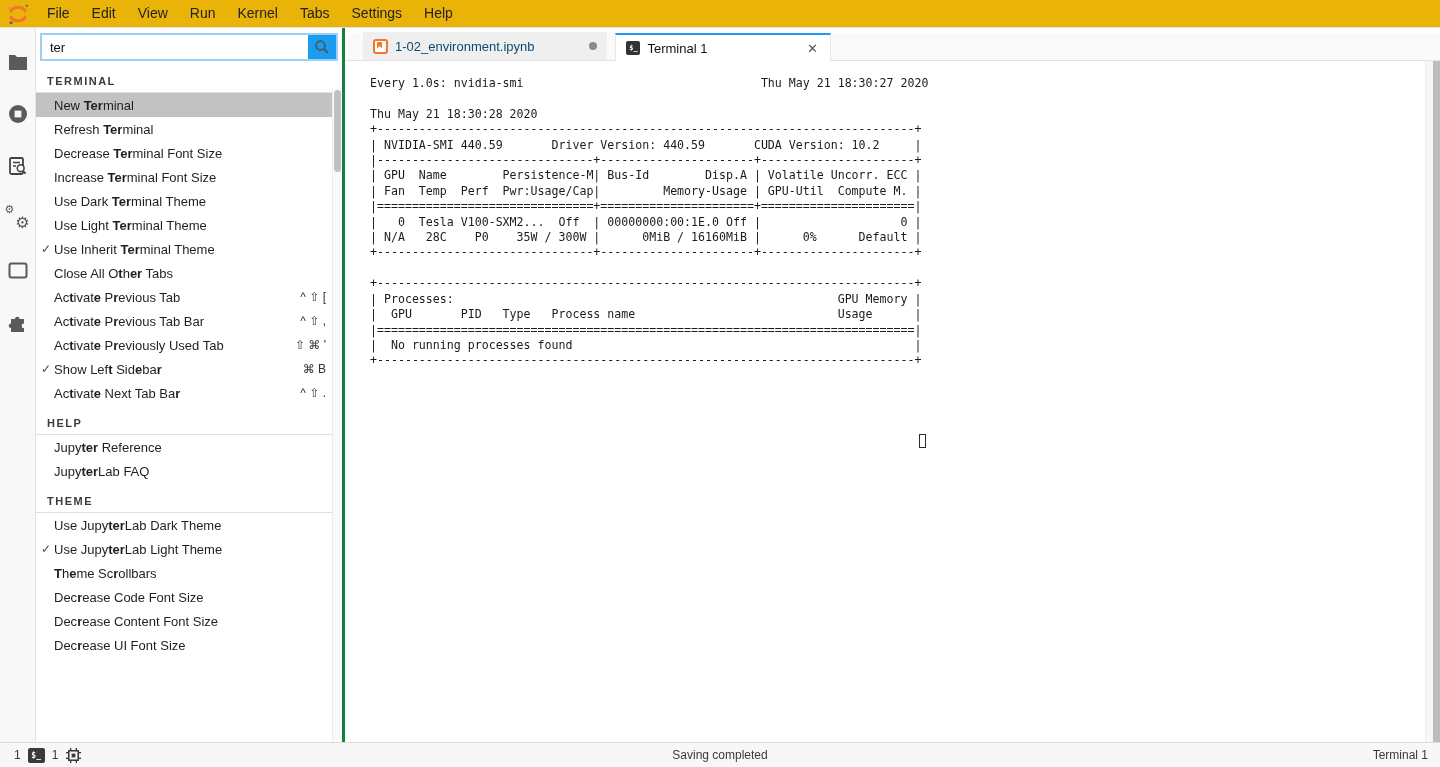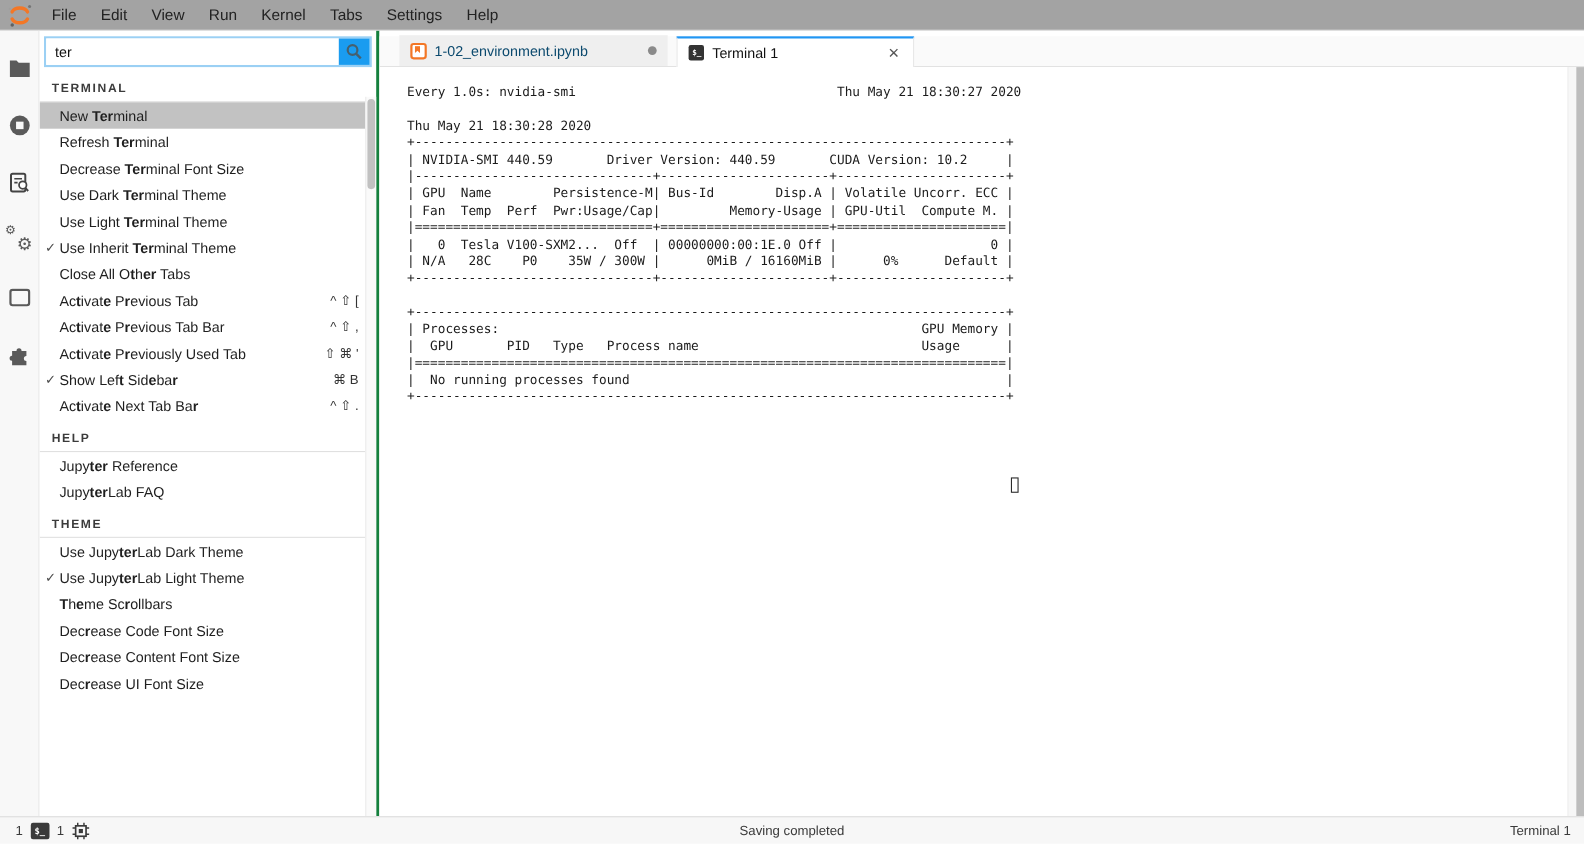--- a/index.html
+++ b/index.html
@@ -1,21 +1,21 @@
 <!DOCTYPE html>
 <html><head>
 <meta charset="utf-8">
 <style>
   * { margin:0; padding:0; box-sizing:border-box; }
   html,body { width:1440px; height:767px; overflow:hidden; background:#fff;
               font-family:"Liberation Sans", sans-serif; }
 
   
   .menubar { position:absolute; left:0; top:0; width:1440px; height:28px;
-             background:#a3a3a3; border-bottom:1px solid #e0e0e0;
+             background:#eab308; border-bottom:1px solid #e0e0e0;
              display:flex; align-items:center; }
   .logo-box { width:36px; height:28px; display:flex; align-items:center; justify-content:center; }
   .menu-items { display:flex; align-items:center; height:100%; }
   .menu-item { padding:0 11px; font-size:14px; color:#222; line-height:27px; cursor:default; }
 
   
   .app-body { position:absolute; left:0; top:28px; width:1440px; height:714px; display:flex; }
 
   
   .side-strip { width:36px; background:#f8f8f8; border-right:1px solid #e4e4e4;
@@ -174,20 +174,24 @@
         <div class="pal-item">
           <span class="check"></span>
           <span class="pal-label"><span>Refresh </span><b>Ter</b><span>minal</span></span>
         </div>
         <div class="pal-item">
           <span class="check"></span>
           <span class="pal-label"><span>Decrease </span><b>Ter</b><span>minal Font Size</span></span>
         </div>
         <div class="pal-item">
           <span class="check"></span>
+          <span class="pal-label"><span>Increase </span><b>Ter</b><span>minal Font Size</span></span>
+        </div>
+        <div class="pal-item">
+          <span class="check"></span>
           <span class="pal-label"><span>Use Dark </span><b>Ter</b><span>minal Theme</span></span>
         </div>
         <div class="pal-item">
           <span class="check"></span>
           <span class="pal-label"><span>Use Light </span><b>Ter</b><span>minal Theme</span></span>
         </div>
         <div class="pal-item">
           <span class="check">✓</span>
           <span class="pal-label"><span>Use Inherit </span><b>Ter</b><span>minal Theme</span></span>
         </div>

